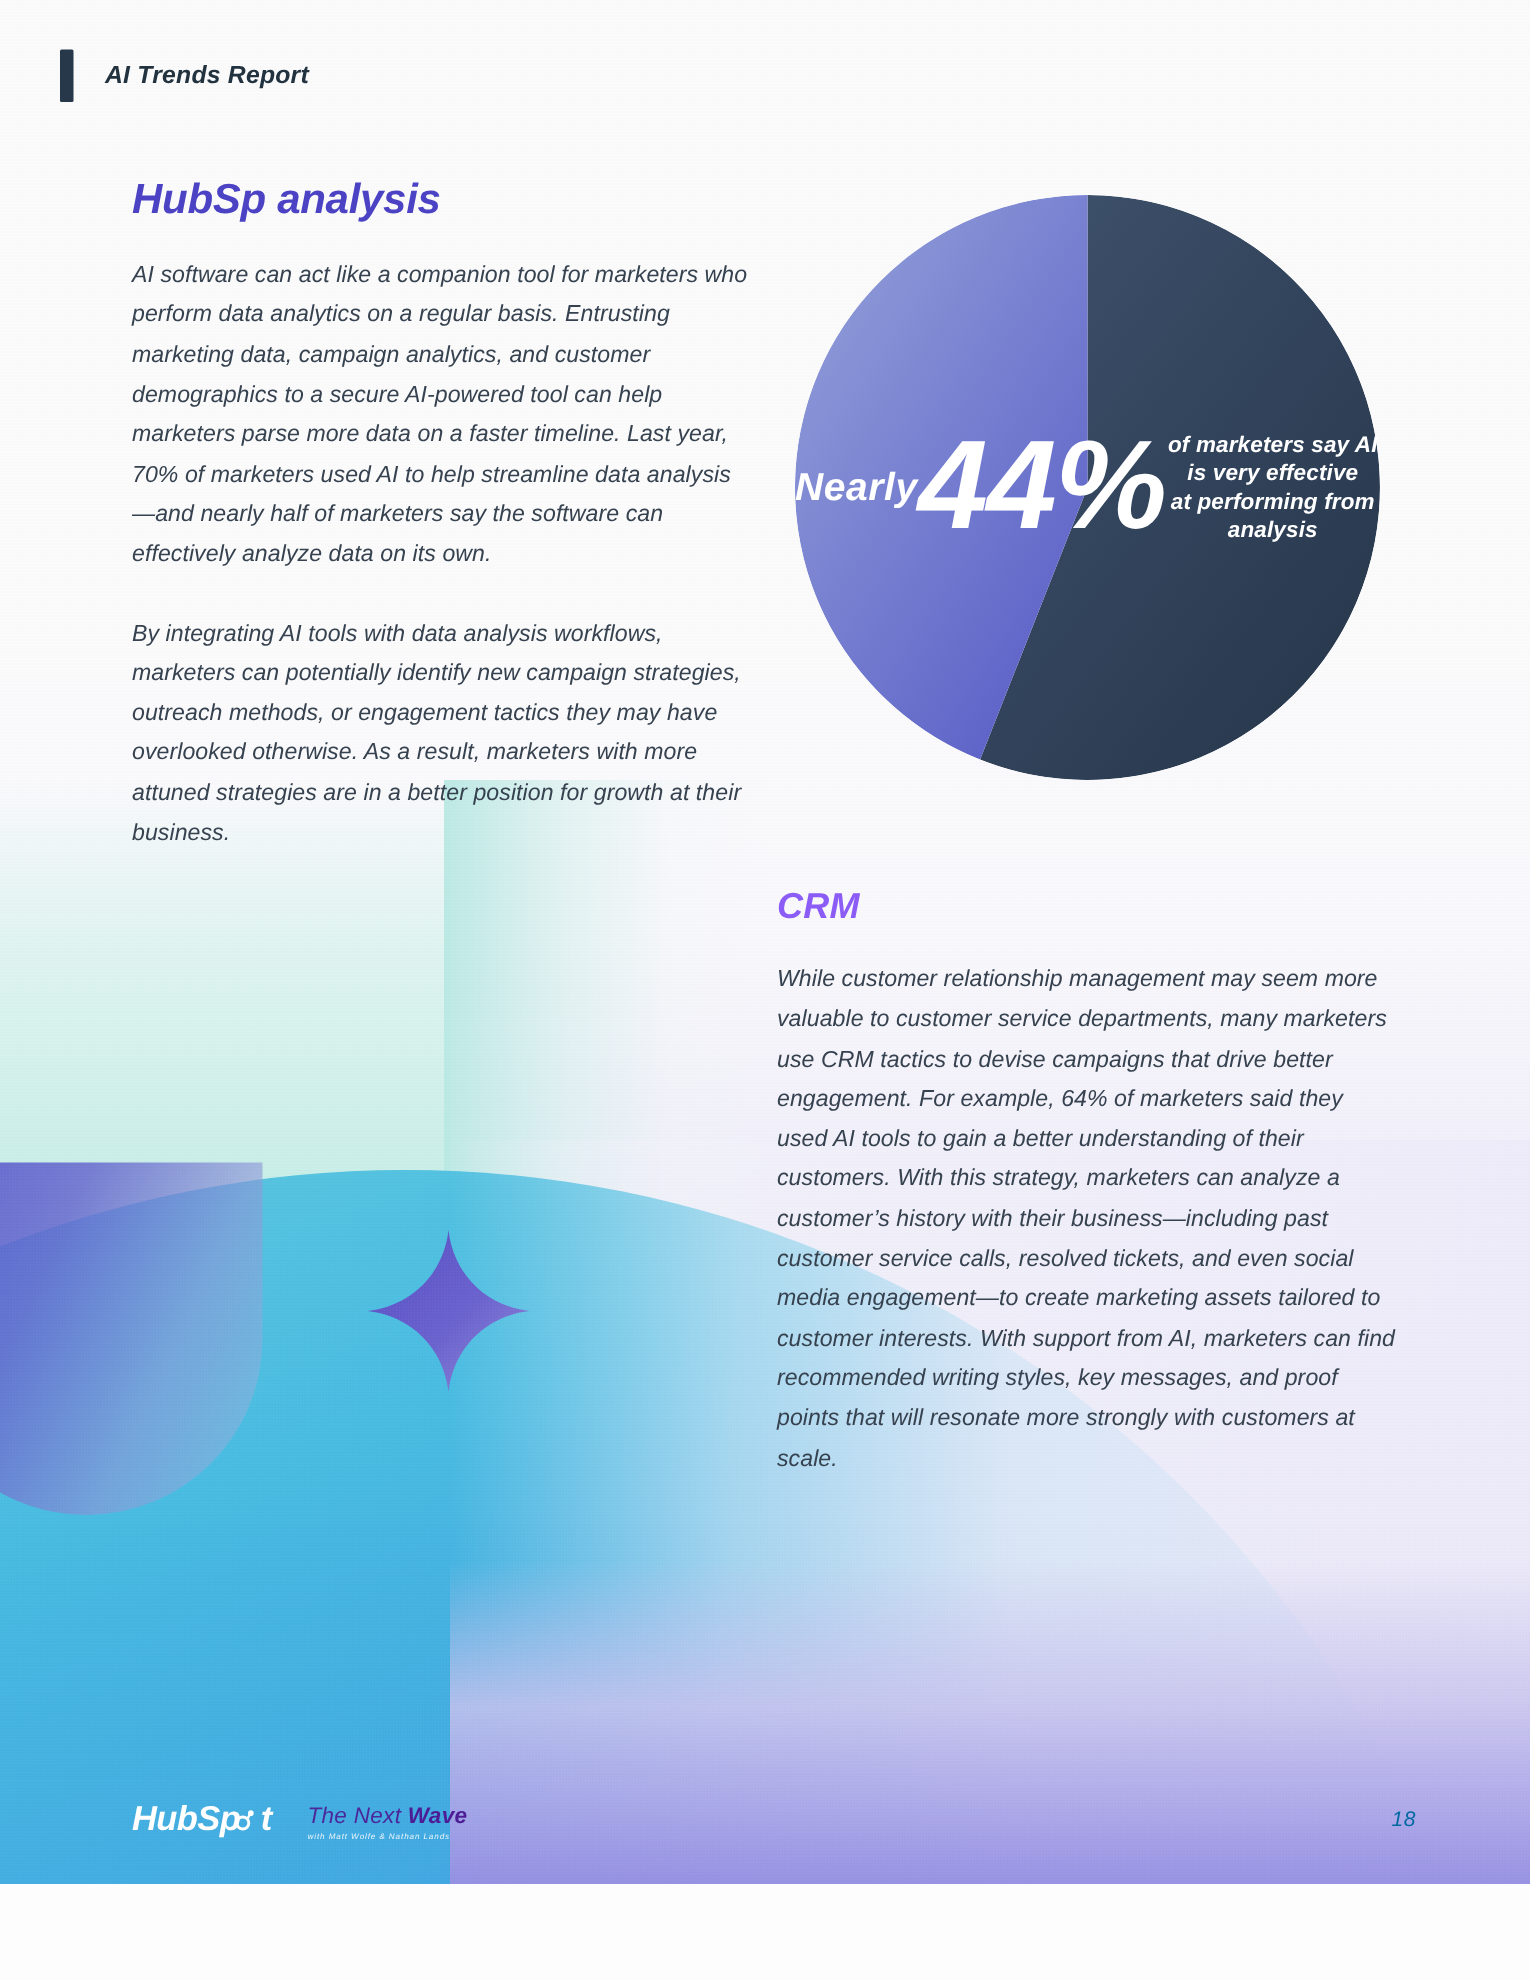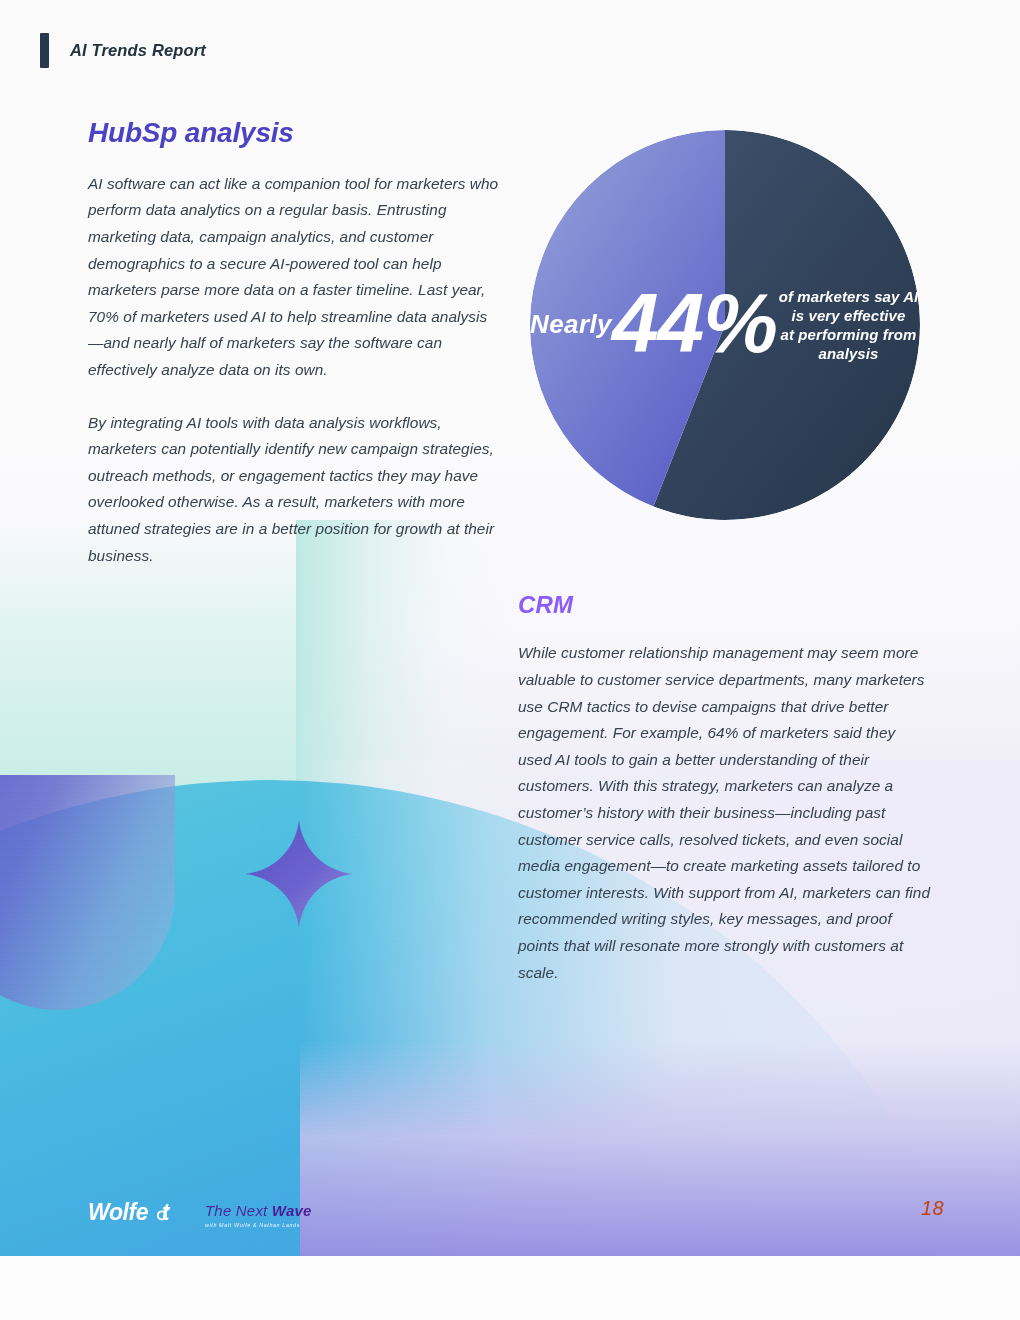--- a/index.html
+++ b/index.html
@@ -155,21 +155,21 @@
   .logo-nextwave .nw-main{
     font-size:15px;color:#4c1d95;letter-spacing:.2px;line-height:1;white-space:nowrap;
   }
   .logo-nextwave .nw-main b{font-weight:bold;}
   .logo-nextwave .nw-main span.light{font-weight:normal;opacity:.93;}
   .logo-nextwave .nw-sub{
     font-size:5.4px;color:#ffffff;letter-spacing:.6px;margin-top:4px;opacity:.88;
     white-space:nowrap;
   }
   .page-num{
-    position:absolute;right:76px;bottom:36px;font-size:20px;color:#c2410c;letter-spacing:.4px;
+    position:absolute;right:76px;bottom:36px;font-size:14px;color:#0369a1;letter-spacing:.4px;
   }
 </style>
 </head>
 <body>
 
 <div class="page">
 
   <div class="bg-art">
     <div class="bg-right"></div>
     <div class="bg-mint"></div>
@@ -243,21 +243,21 @@
       <h2 class="h-crm">CRM</h2>
       <p class="para">While customer relationship management may seem more valuable to customer service departments, many marketers use CRM tactics to devise campaigns that drive better engagement. For example, 64% of marketers said they used AI tools to gain a better understanding of their customers. With this strategy, marketers can analyze a customer’s history with their business—including past customer service calls, resolved tickets, and even social media engagement—to create marketing assets tailored to customer interests. With support from AI, marketers can find recommended writing styles, key messages, and proof points that will resonate more strongly with customers at scale.</p>
     </div>
 
   </div>
 
   <div class="footer">
 
     <div class="logo-hubspot">
       <div class="txt">
-        <span>Wolfe</span><span style="opacity:0">o</span><span>t</span>
+        <span>HubSp</span><span style="opacity:0">o</span><span>t</span>
         <span class="sprocket">
           <svg viewBox="0 0 24 24" width="15" height="15" xmlns="http://www.w3.org/2000/svg">
             <circle cx="11" cy="15" r="6.4" fill="none" stroke="#ffffff" stroke-width="3.1"></circle>
             <circle cx="19.6" cy="4.4" r="3" fill="#ffffff"></circle>
             <rect x="15.6" y="5.6" width="2.6" height="6.2" fill="#ffffff" transform="rotate(28 16.9 8.7)"></rect>
           </svg>
         </span>
       </div>
     </div>
 

